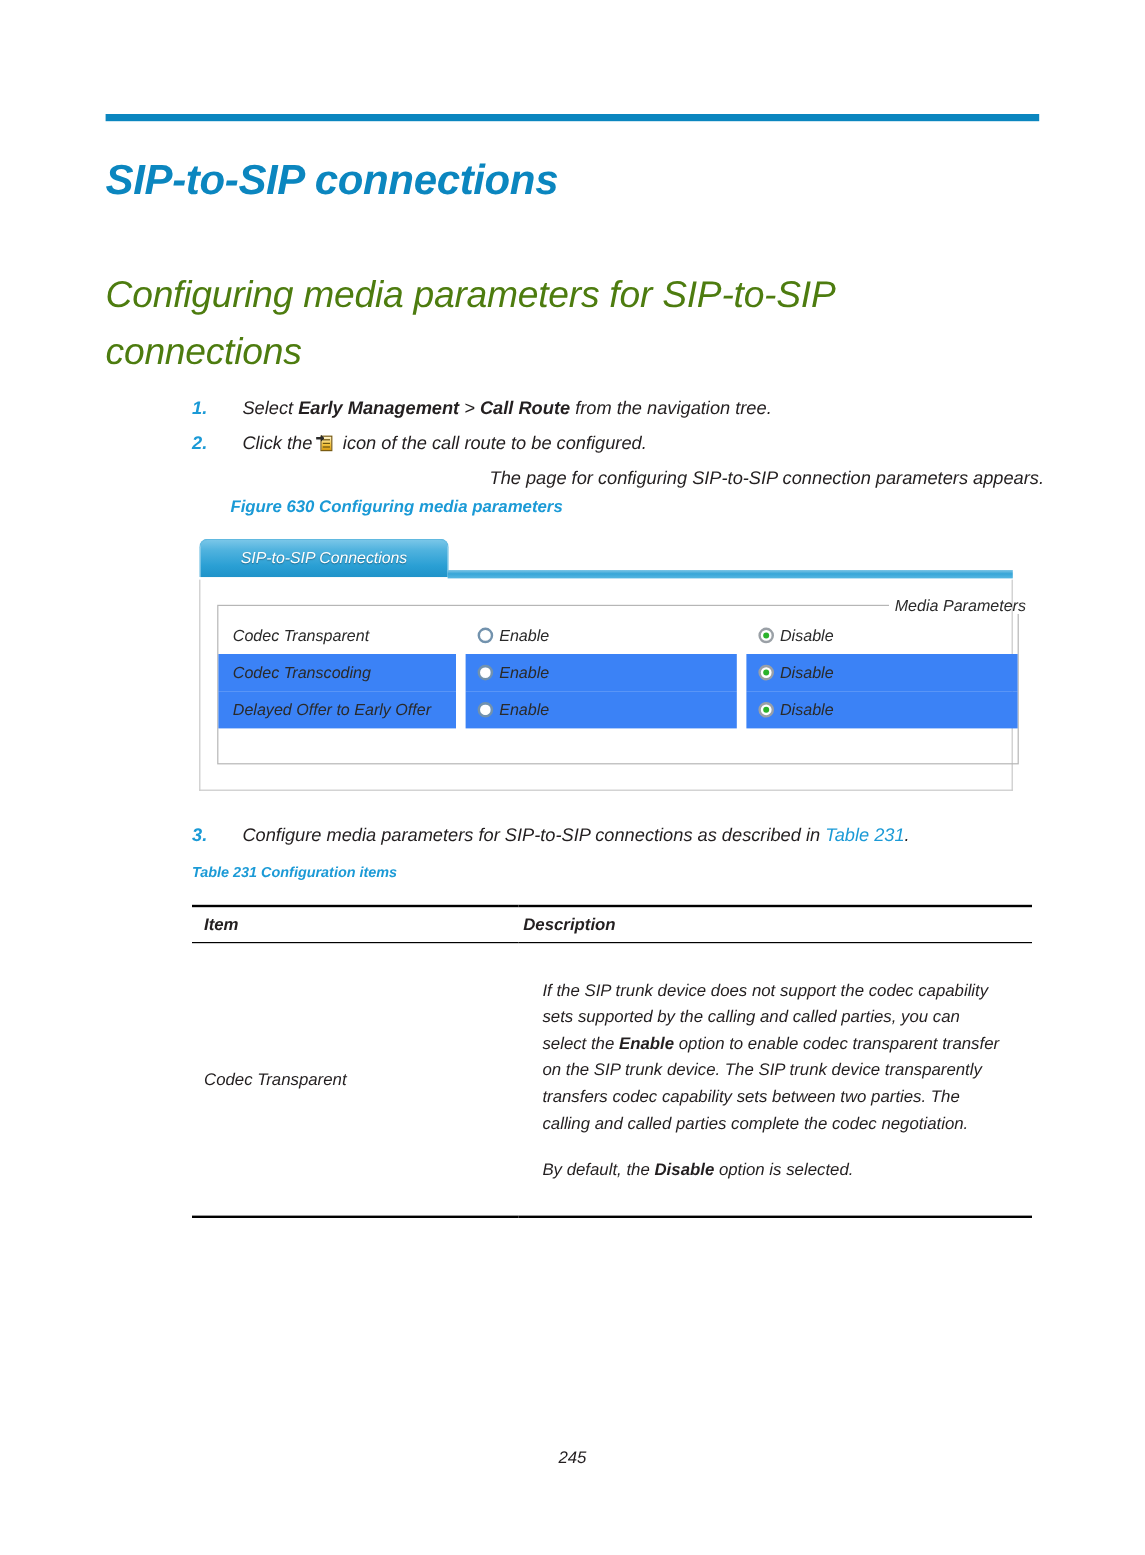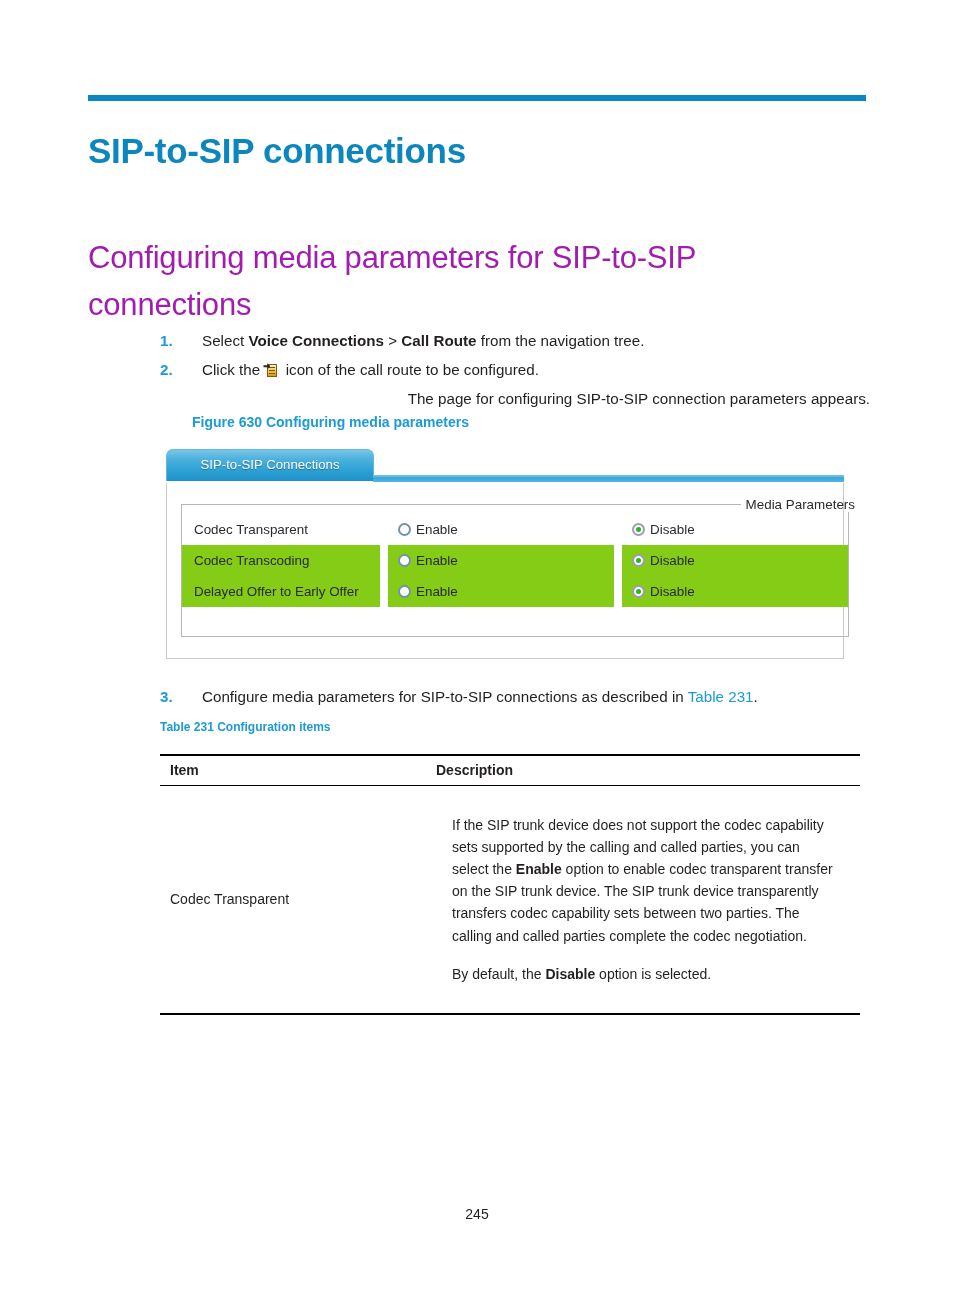--- a/index.html
+++ b/index.html
@@ -14,20 +14,21 @@
     font-family: "Liberation Sans", sans-serif;
     color: #231f20;
     overflow: hidden;
   }
 
   .page {
     position: absolute;
     left: 0; top: 0;
     width: 954px;
     height: 1296px;
+    font-style: italic;
   }
 
   
   .top-rule {
     position: absolute;
     left: 88px;
     top: 95px;
     width: 778px;
     height: 6px;
     background: #0b86bf;
@@ -41,25 +42,25 @@
     width: 800px;
     font-size: 35px;
     font-weight: bold;
     color: #0b86bf;
     letter-spacing: -0.3px;
     line-height: 1.15;
   }
   .h2-title {
     position: absolute;
     left: 88px;
-    top: 208px;
+    top: 196px;
     width: 700px;
     font-size: 31px;
     font-weight: normal;
-    color: #a21caf;
+    color: #4d7c0f;
     line-height: 1.52;
     letter-spacing: -0.2px;
   }
 
   
   .steps {
     position: absolute;
     left: 160px;
     top: 326px;
     width: 710px;
@@ -228,21 +229,21 @@
   .cell-opt {
     width: 226px;
     flex: 0 0 226px;
     padding-left: 10px;
     box-sizing: border-box;
     font-size: 13.4px;
     color: #2a2a2a;
   }
   .form-row.striped .cell-label,
   .form-row.striped .cell-opt {
-    background: #84cc16;
+    background: #3b82f6;
   }
 
   
   .radio {
     display: inline-block;
     width: 13px;
     height: 13px;
     border-radius: 50%;
     margin-right: 5px;
     flex: 0 0 13px;
@@ -344,21 +345,21 @@
 <div class="page">
 
   <div class="top-rule"></div>
 
   <h1 class="h1-title">SIP-to-SIP connections</h1>
   <h2 class="h2-title">Configuring media parameters for SIP-to-SIP connections</h2>
 
   <div class="steps">
     <div class="step-row">
       <span class="step-num">1.</span>
-      <span class="step-text" id="step1-text"><span>Select </span><span class="bold">Voice Connections</span><span> &gt; </span><span class="bold">Call Route</span><span> from the navigation tree.</span></span>
+      <span class="step-text" id="step1-text"><span>Select </span><span class="bold">Early Management</span><span> &gt; </span><span class="bold">Call Route</span><span> from the navigation tree.</span></span>
     </div>
     <div class="step-row">
       <span class="step-num">2.</span>
       <span class="step-text" id="step2-text"><span>Click the </span><span class="cfg-icon"><span class="doc"></span><span class="arrow"></span></span><span> icon of the call route to be configured.</span></span>
     </div>
     <div class="step-sub">The page for configuring SIP-to-SIP connection parameters appears.</div>
   </div>
 
   <div class="fig-caption">Figure 630 Configuring media parameters</div>
 

